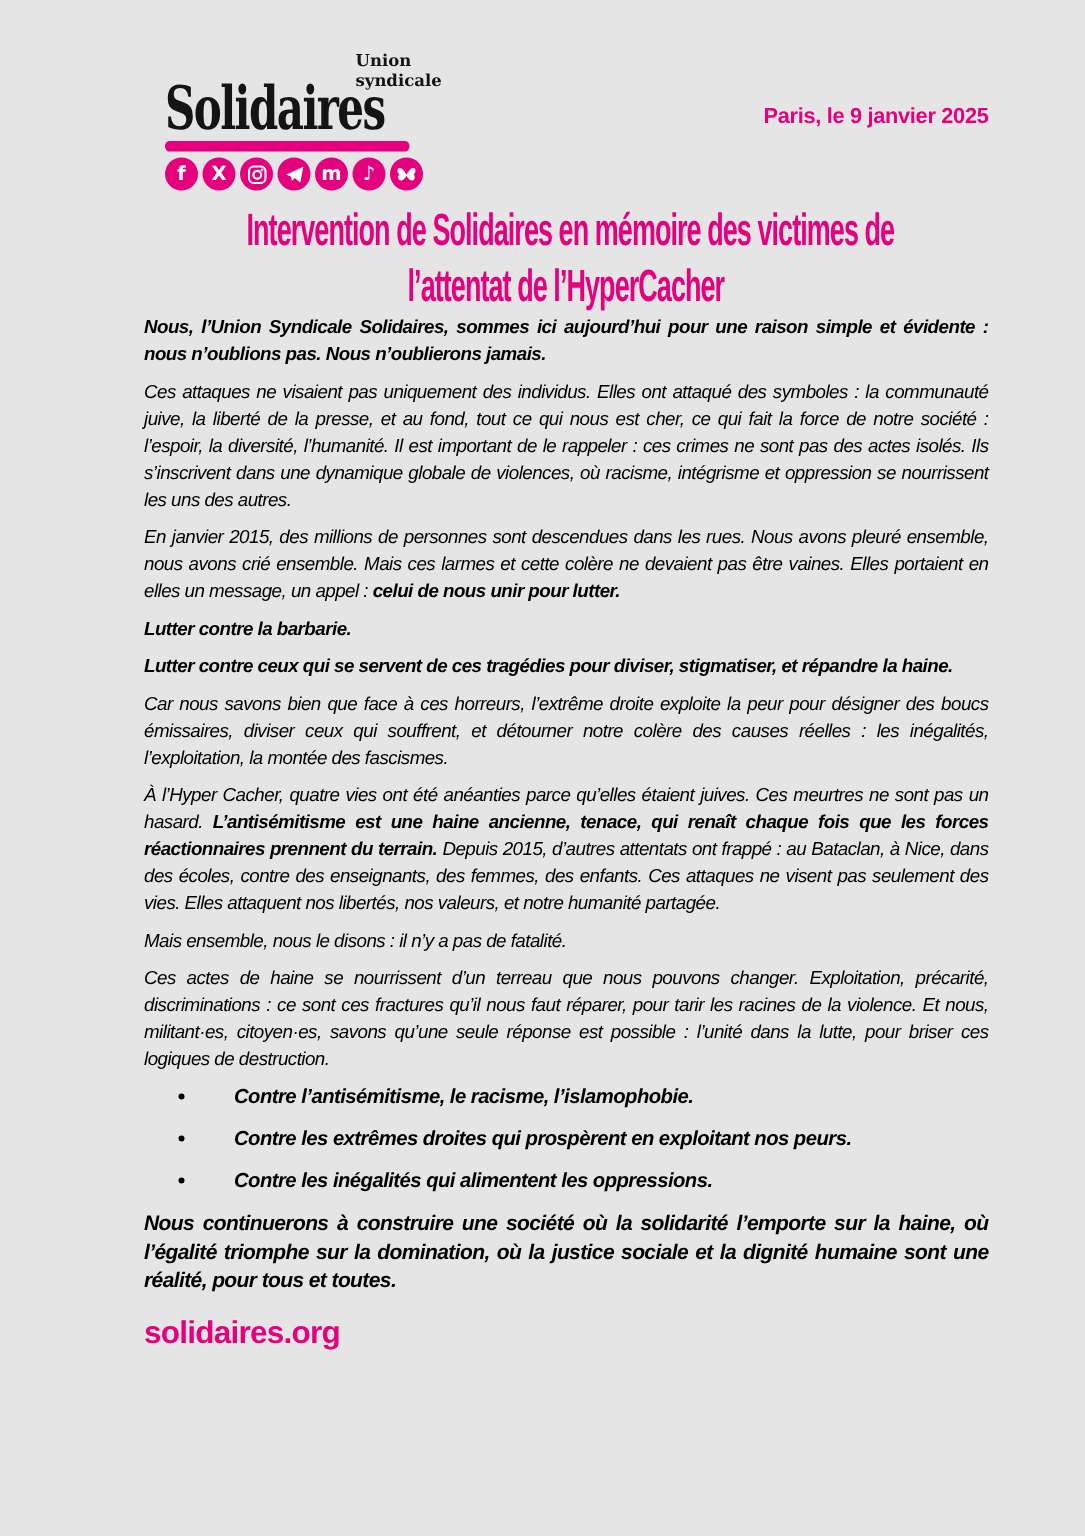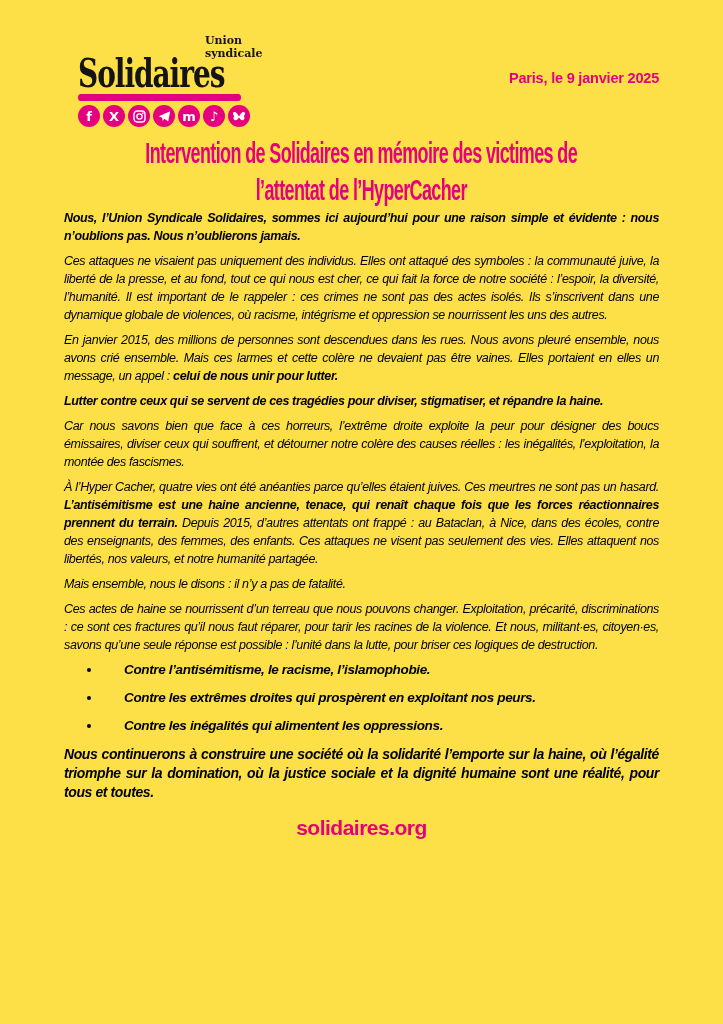--- a/index.html
+++ b/index.html
@@ -1,22 +1,23 @@
 <!DOCTYPE html>
 <html lang="fr" style="--pink: #e5007d;"><head>
 <meta charset="utf-8">
 <style>
   * { box-sizing: border-box; }
   html, body { margin: 0; padding: 0; background: #fff; }
   :root { --pink: #e5007d; --ink: #000; }
 
   .page {
     width: 723px; height: 1024px; margin: 0 auto; position: relative;
-    background: #fde047; color: var(--ink); overflow: hidden;
+    background: #e5e5e5; color: var(--ink); overflow: hidden;
     font-family: "Liberation Sans", sans-serif;
+    padding-left: 32px;
   }
 
   
   .header { position: relative; height: 128px; }
   .logo { position: absolute; left: 78px; top: 32px; }
   .logo-super {
     position: absolute; left: 127px; top: 3px;
     font-family: "DejaVu Serif", serif; font-weight: bold;
     font-size: 11px; line-height: 1.15; color: #141414; white-space: nowrap;
   }
@@ -59,21 +60,21 @@
   .body p.lead { font-weight: bold; font-size: 14px; line-height: 19px; letter-spacing: -.4px; margin-bottom: 8px; }
   .body p.pink-line { color: var(--pink); font-weight: bold; font-size: 13.5px; letter-spacing: -.3px; }
   .body b { font-weight: bold; }
   ul.bullets { margin: 3px 0 9px; padding-left: 38px; list-style: disc; }
   ul.bullets li {
     font-weight: bold; font-size: 13.5px; line-height: 17px;
     letter-spacing: -.35px; margin-bottom: 11px; padding-left: 22px;
   }
 
   
-  .footer { margin-top: 14px; text-align: center; }
+  .footer { margin-top: 14px; text-align: left; }
   .site {
     color: var(--pink); font-weight: bold; font-size: 21px;
     letter-spacing: -.5px; text-decoration: none;
   }
 </style>
 </head>
 <body>
 
 <div class="page">
 
@@ -115,20 +116,21 @@
   <h1 class="title">
     <span class="title-line">Intervention de Solidaires en mémoire des victimes de</span><br>
     <span class="title-line">l’attentat de l’HyperCacher</span>
   </h1>
 
   <div class="content">
     <div class="body" id="body">
         <p class="bold"><b>Nous, l’Union Syndicale Solidaires, sommes ici aujourd’hui pour une raison simple et évidente : nous n’oublions pas. Nous n’oublierons jamais.</b></p>
         <p class="regular"><span>Ces attaques ne visaient pas uniquement des individus. Elles ont attaqué des symboles :  la communauté juive, la liberté de la presse, et au fond, tout ce qui nous est cher, ce qui fait la force de notre société : l’espoir, la diversité, l’humanité. Il est important de le rappeler : ces crimes ne sont pas des actes isolés. Ils s’inscrivent dans une dynamique globale de violences, où racisme, intégrisme et oppression se nourrissent les uns des autres.</span></p>
         <p class="regular"><span>En janvier 2015, des millions de personnes sont descendues dans les rues. Nous avons pleuré ensemble, nous avons crié ensemble. Mais ces larmes et cette colère ne devaient pas être vaines. Elles portaient en elles un message, un appel : </span><b>celui de nous unir pour lutter.</b></p>
+        <p class="bold"><b>Lutter contre la barbarie.</b></p>
         <p class="bold"><b>Lutter contre ceux qui se servent de ces tragédies pour diviser, stigmatiser, et répandre la haine.</b></p>
         <p class="regular"><span>Car nous savons bien que face à ces horreurs, l’extrême droite exploite la peur pour désigner des boucs émissaires, diviser ceux qui souffrent, et détourner notre colère des causes réelles : les inégalités, l’exploitation, la montée des fascismes.</span></p>
         <p class="regular"><span>À l’Hyper Cacher, quatre vies ont été anéanties parce qu’elles étaient juives. Ces meurtres ne sont pas un hasard. </span><b>L’antisémitisme est une haine ancienne, tenace, qui renaît chaque fois que les forces réactionnaires prennent du terrain. </b><span>Depuis 2015, d’autres attentats ont frappé : au Bataclan, à Nice, dans des écoles, contre des enseignants, des femmes, des enfants. Ces attaques ne visent pas seulement des vies. Elles attaquent nos libertés, nos valeurs, et notre humanité partagée.</span></p>
         <p class="regular"><span>Mais ensemble, nous le disons : il n’y a pas de fatalité.</span></p>
         <p class="regular"><span>Ces actes de haine se nourrissent d’un terreau que nous pouvons changer. Exploitation, précarité, discriminations : ce sont ces fractures qu’il nous faut réparer, pour tarir les racines de la violence. Et nous, militant·es, citoyen·es, savons qu’une seule réponse est possible : l’unité dans la lutte, pour briser ces logiques de destruction.</span></p>
         <ul class="bullets">
           <li>Contre l’antisémitisme, le racisme, l’islamophobie.</li>
           <li>Contre les extrêmes droites qui prospèrent en exploitant nos peurs.</li>
           <li>Contre les inégalités qui alimentent les oppressions.</li>
         </ul>

